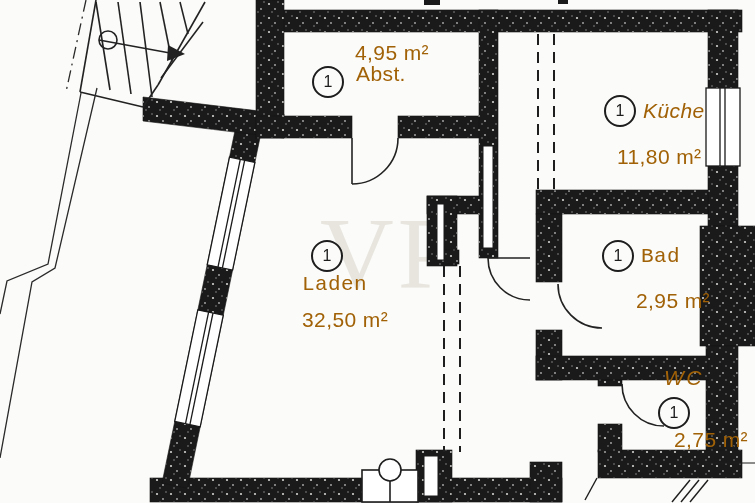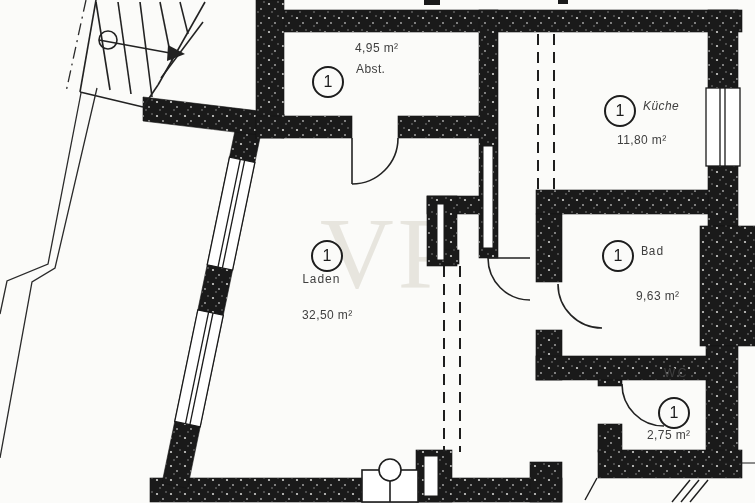--- a/index.html
+++ b/index.html
@@ -9,45 +9,45 @@
     font-family:"Liberation Sans",sans-serif;
   }
   .watermark{
     position:absolute;left:320px;top:203px;z-index:0;
     font-family:"Liberation Serif",serif;
     font-size:102px;line-height:1;color:#e7e5de;letter-spacing:4px;
     user-select:none;
   }
   svg.drawing{position:absolute;left:0;top:0;z-index:1;}
   .lbl{
-    position:absolute;z-index:2;color:#404040;
-    font-size:12px;letter-spacing:.4px;white-space:nowrap;text-align:center;
+    position:absolute;z-index:2;color:#a16207;
+    font-size:21px;letter-spacing:.4px;white-space:nowrap;text-align:center;
   }
   .badge{
     position:absolute;z-index:2;width:28px;height:28px;
     border:2px solid #1d1d1d;border-radius:50%;
     display:flex;align-items:center;justify-content:center;
     font-size:16px;color:#1d1d1d;background:transparent;
   }
   
   .pos-abst-area  {left:355px;top:41px;}
   .pos-abst-badge {left:312px;top:66px;}
   .pos-abst-name  {left:356px;top:62px;}
   .pos-kueche-badge{left:604px;top:95px;}
   .pos-kueche-name {left:643px;top:99px;font-style:italic;}
-  .pos-kueche-area {left:617px;top:133px;}
+  .pos-kueche-area {left:617px;top:145px;}
   .pos-laden-badge{left:311px;top:240px;}
   .pos-laden-name {left:302px;top:273px;font-family:Liberation Mono, monospace;}
   .pos-laden-area {left:302px;top:308px;}
   .pos-bad-badge  {left:602px;top:240px;}
   .pos-bad-name   {left:641px;top:245px;font-family:Liberation Mono, monospace;}
   .pos-bad-area   {left:636px;top:289px;}
-  .pos-wc-name    {left:664px;top:366px;letter-spacing:2.5px;}
+  .pos-wc-name    {left:664px;top:366px;letter-spacing:2.5px;font-style:italic;}
   .pos-wc-badge   {left:658px;top:397px;}
-  .pos-wc-area    {left:647px;top:428px;}
+  .pos-wc-area    {left:674px;top:428px;}
 </style>
 </head>
 <body>
 
 <div class="plan">
 
   <div class="watermark">VP</div>
 
   <svg class="drawing" width="755" height="503" viewBox="0 0 755 503">
     <defs>
@@ -177,19 +177,19 @@
   <div class="badge pos-kueche-badge">1</div>
   <div class="lbl pos-kueche-name">Küche</div>
   <div class="lbl pos-kueche-area">11,80 m²</div>
 
   <div class="badge pos-laden-badge">1</div>
   <div class="lbl pos-laden-name">Laden</div>
   <div class="lbl pos-laden-area">32,50 m²</div>
 
   <div class="badge pos-bad-badge">1</div>
   <div class="lbl pos-bad-name">Bad</div>
-  <div class="lbl pos-bad-area">9,63 m²</div>
+  <div class="lbl pos-bad-area">2,95 m²</div>
 
   <div class="lbl pos-wc-name">WC</div>
   <div class="badge pos-wc-badge">1</div>
   <div class="lbl pos-wc-area">2,75 m²</div>
 
 </div>
 
 </body></html>

